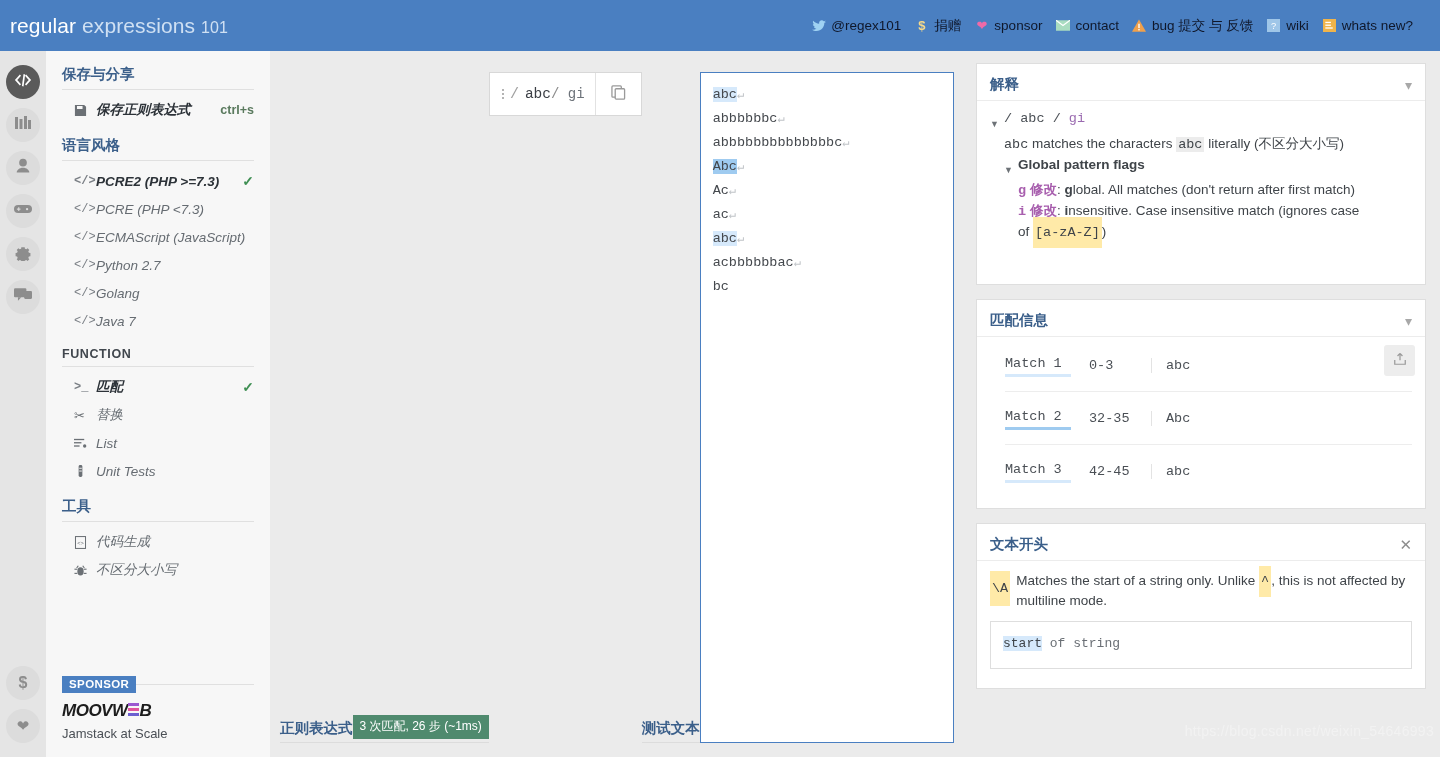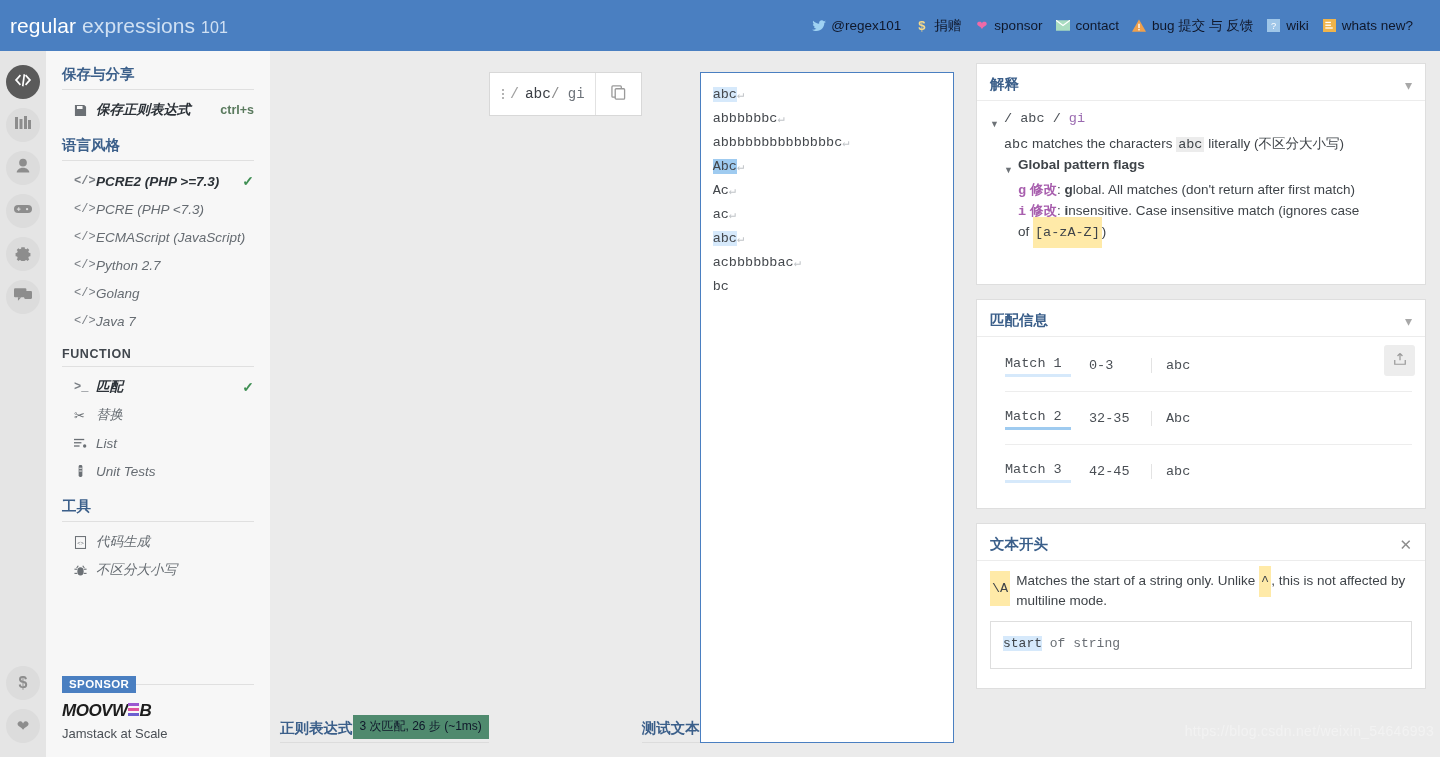--- a/index.html
+++ b/index.html
@@ -88,21 +88,21 @@
   .sp-sub { font-size: 13px; color: #4a4f55; margin-top: 5px; }
 
   
   .center { flex: 1; min-width: 0; padding: 12px 16px 14px 10px; display: flex; }
   .panel-head {
     display: flex; align-items: flex-end; justify-content: space-between;
     border-bottom: 1px solid #dcdcdc; padding-bottom: 4px;
   }
   .panel-title { font-size: 14.5px; font-weight: bold; color: #3b5f8a; }
   .matchbadge {
-    background: #4f8a6e; color: #0f172a; font-size: 12px;
+    background: #4f8a6e; color: #ffffff; font-size: 12px;
     padding: 3px 7px 4px 7px; margin-bottom: -1px; white-space: nowrap;
   }
   .regexbox {
     margin-top: 9px; background: #ffffff; border: 1px solid #d8d8d8;
     height: 44px; display: flex; align-items: stretch;
   }
   .rx-main { flex: 1; display: flex; align-items: center; padding: 0 10px 0 8px; min-width: 0; }
   .grip { width: 10px; display: flex; flex-direction: column; align-items: center; gap: 2px; cursor: grab; }
   .grip i { width: 2px; height: 2px; background: #b4b4b4; display: block; }
   .slash { font-family: "Liberation Mono", monospace; font-size: 15px; color: #a0a0a0; margin: 0 6px 0 2px; }

